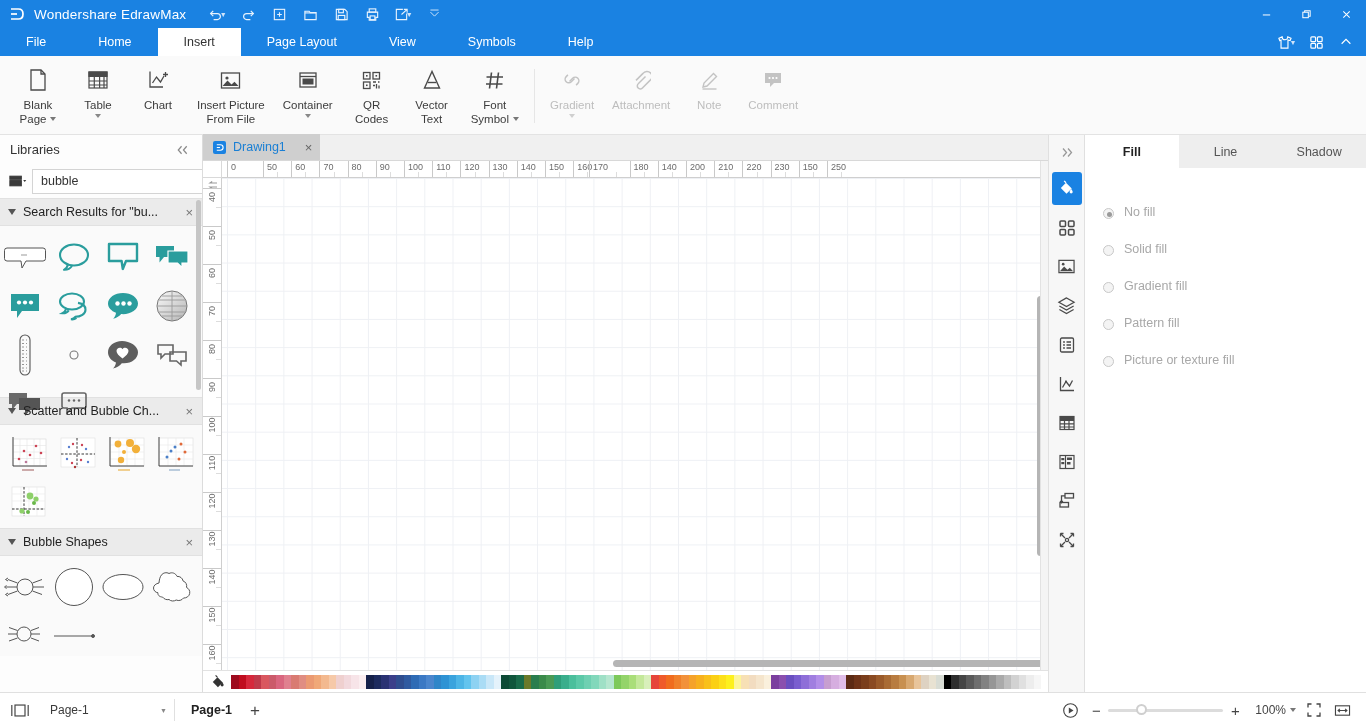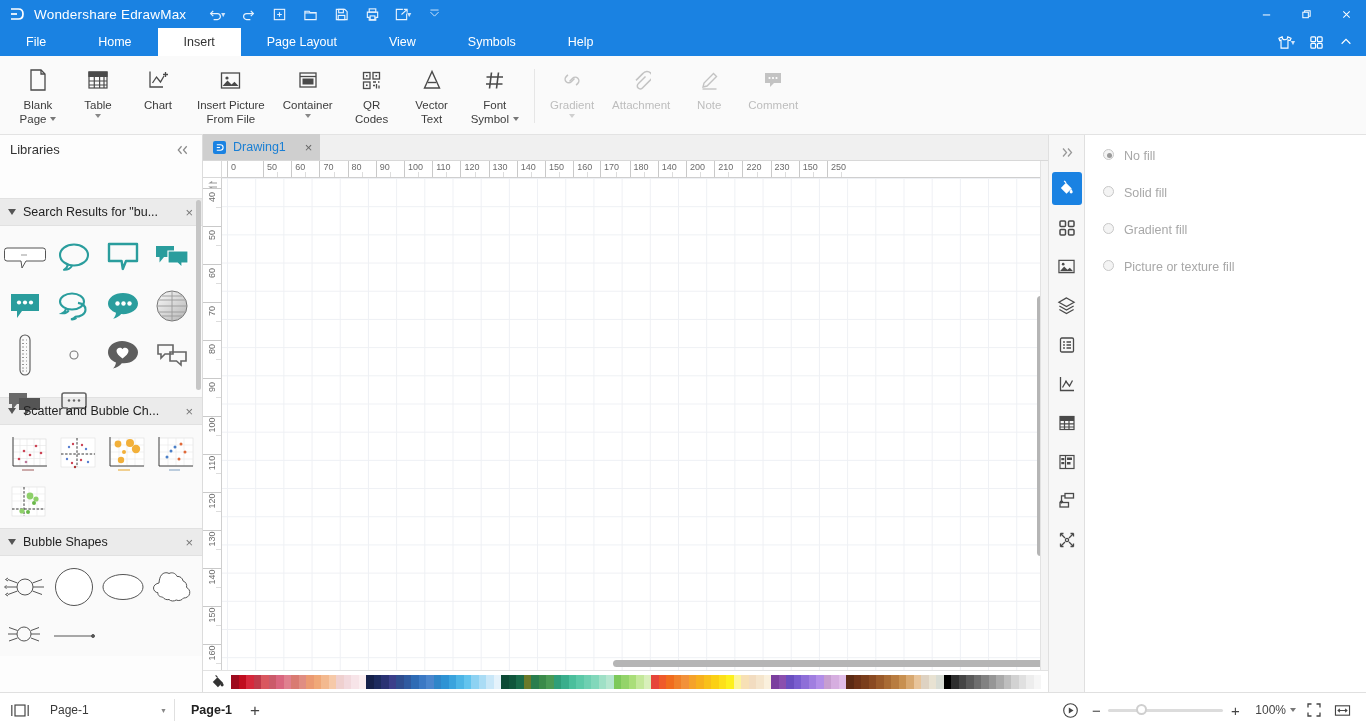--- a/index.html
+++ b/index.html
@@ -208,21 +208,21 @@
   .props{
     position:absolute; left:1085px; top:135px; width:281px; height:557px; background:#fff;
   }
   .props-tabs{ display:flex; height:33px; background:#eeeeee; }
   .ptab{
     flex:1; display:flex; align-items:center; justify-content:center;
     font-size:12.5px; color:#555; cursor:pointer;
   }
   .ptab.active{ background:#fff; color:#222; font-weight:bold; }
   .props-body{ padding:14px 0 0 18px; }
-  .radio-row{ display:flex; align-items:flex-start; height:37px; cursor:default; }
+  .radio-row{ display:flex; align-items:flex-end; height:37px; cursor:default; }
   .radio{
     width:11px;height:11px;border-radius:50%;border:1px solid #c8c8c8;background:#f4f4f4;
     margin-right:10px; position:relative; flex:none;
   }
   .radio.checked::after{
     content:""; position:absolute; left:2.5px; top:2.5px; width:5px; height:5px;
     border-radius:50%; background:#9a9a9a;
   }
   .radio-label{ font-size:12.5px; color:#a8a8a8; }
 
@@ -538,20 +538,39 @@
 
   <div class="libpanel">
     <div class="lib-head">
       <div class="lib-head-title">Libraries</div>
       <div class="lib-collapse">
         <svg width="15" height="12" viewBox="0 0 16 12" fill="none" stroke="#8a8a8a" stroke-width="1.3">
             <path d="M7 2L3.5 6 7 10M12.5 2L9 6l3.5 4"></path>
           </svg>
       </div>
     </div>
+    <div class="lib-search">
+      <div class="lib-cat-btn">
+        <svg width="19" height="16" viewBox="0 0 20 16" fill="none" stroke="#3a3a3a" stroke-width="1.2">
+            <rect x="2" y="3" width="12" height="3.2" fill="#3a3a3a"></rect>
+            <rect x="2" y="7.6" width="12" height="5.4" fill="#3a3a3a"></rect>
+            <path d="M16 7l1.6 2 1.6-2" fill="#3a3a3a" stroke="none"></path>
+          </svg>
+      </div>
+      <div class="lib-search-box">
+        <input type="text" value="bubble" style="">
+        <span class="lib-search-icon">
+          <svg width="15" height="15" viewBox="0 0 16 16" fill="none" stroke="#444" stroke-width="1.5">
+              <circle cx="6.8" cy="6.8" r="4.4"></circle>
+              <path d="M10.2 10.2L14 14"></path>
+            </svg>
+        </span>
+      </div>
+
+    </div>
 
     <div class="lib-body">
 
       <div class="sec-header">
         <div class="sec-tri"></div>
         <div class="sec-title">Search Results for  "bu...</div>
         <div class="sec-close">×</div>
       </div>
       <div class="shape-grid" style="height:171px;">
         <div class="shape-cell">
@@ -837,21 +856,21 @@
       </div>
       <div class="rh-minor" style="left: 308.9px;"></div>
       <div class="rh-tick" style="left: 323px;">
         <span>150</span>
       </div>
       <div class="rh-minor" style="left: 337.1px;"></div>
       <div class="rh-tick" style="left: 351.2px;">
         <span>160</span>
       </div>
       <div class="rh-minor" style="left: 365.3px;"></div>
-      <div class="rh-tick" style="left: 378px;">
+      <div class="rh-tick" style="left: 367px;">
         <span>170</span>
       </div>
       <div class="rh-minor" style="left: 393.5px;"></div>
       <div class="rh-tick" style="left: 407.6px;">
         <span>180</span>
       </div>
       <div class="rh-minor" style="left: 421.7px;"></div>
       <div class="rh-tick" style="left: 435.8px;">
         <span>140</span>
       </div>
@@ -1147,32 +1166,41 @@
     <div class="rail-btn">
       <svg width="18" height="18" viewBox="0 0 18 18" fill="none" stroke="#4a4a4a" stroke-width="1.3">
           <circle cx="9" cy="9" r="1.6"></circle>
           <path d="M2.5 2.5l4.5 4.5M15.5 2.5L11 7M2.5 15.5L7 11M15.5 15.5L11 11"></path>
           <path d="M2.5 2.5v3M2.5 2.5h3M15.5 2.5v3M15.5 2.5h-3M2.5 15.5v-3M2.5 15.5h3M15.5 15.5v-3M15.5 15.5h-3"></path>
         </svg>
     </div>
   </div>
 
   <div class="props">
+    <div class="props-tabs">
+      <div class="ptab active">Fill</div>
+      <div class="ptab">Line</div>
+      <div class="ptab">Shadow</div>
+    </div>
     <div class="props-body">
       <div class="radio-row">
         <span class="radio checked"></span>
         <span class="radio-label">No fill</span>
       </div>
       <div class="radio-row">
         <span class="radio"></span>
         <span class="radio-label">Solid fill</span>
       </div>
       <div class="radio-row">
         <span class="radio"></span>
         <span class="radio-label">Gradient fill</span>
+      </div>
+      <div class="radio-row">
+        <span class="radio"></span>
+        <span class="radio-label">Pattern fill</span>
       </div>
       <div class="radio-row">
         <span class="radio"></span>
         <span class="radio-label">Picture or texture fill</span>
       </div>
     </div>
   </div>
 
   <div class="statusbar">
     <div class="sb-view">

